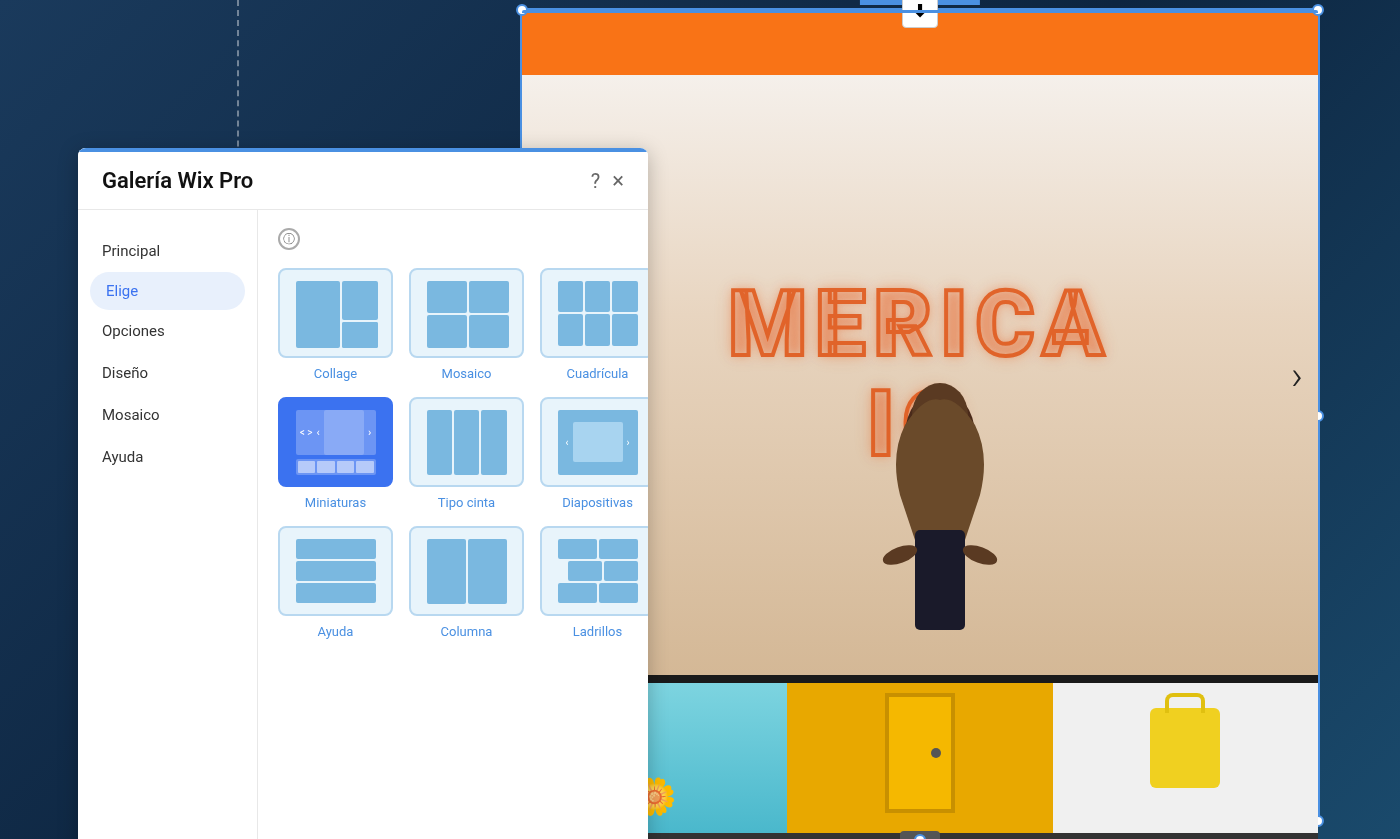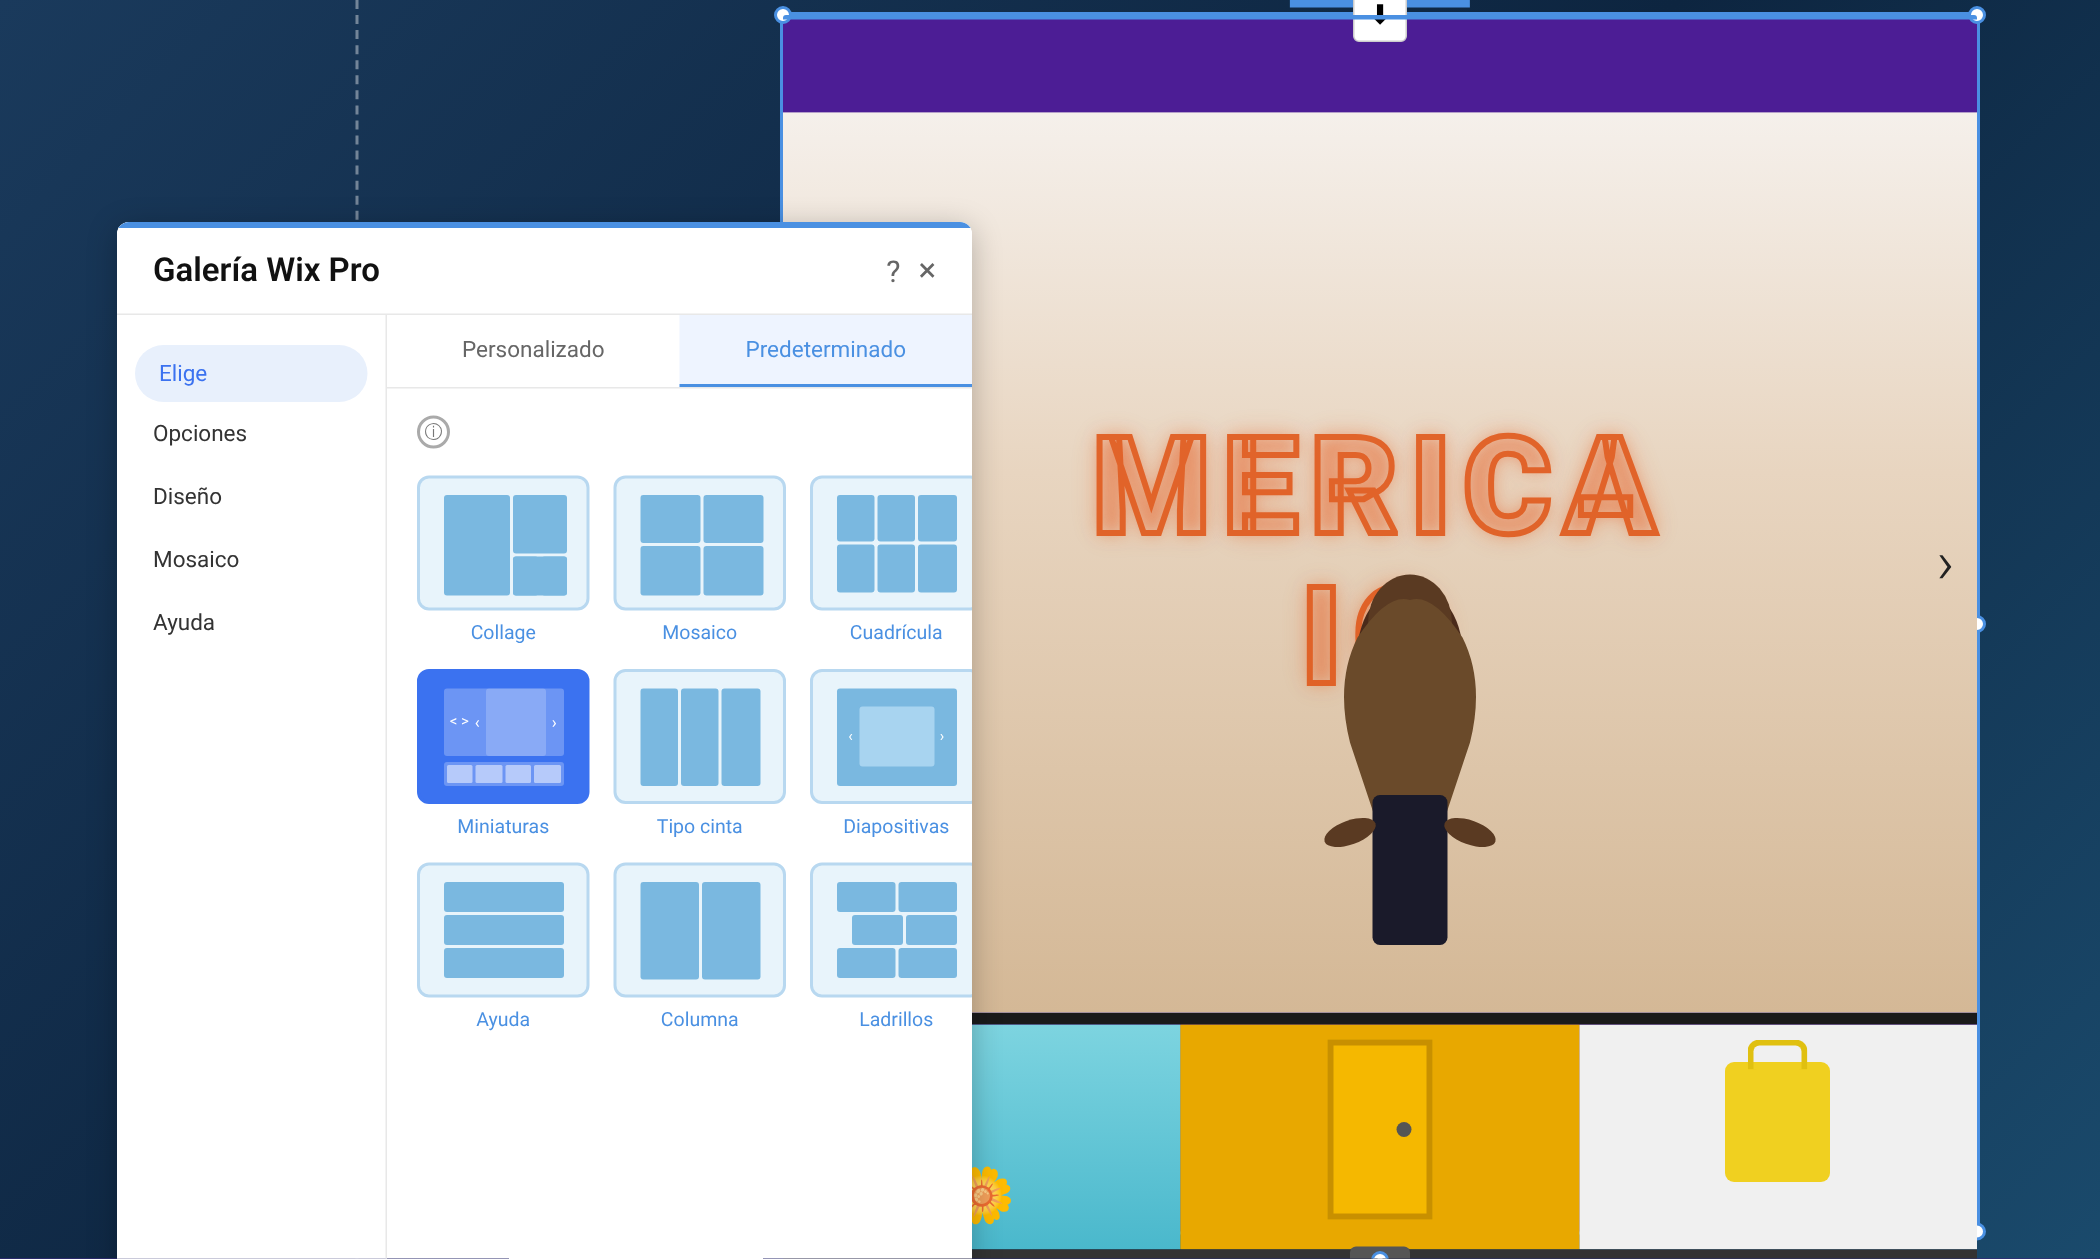--- a/index.html
+++ b/index.html
@@ -30,21 +30,21 @@
       border-left: 2px dashed rgba(255,255,255,0.4);
     }
 
     
     .gallery-widget {
       position: absolute;
       top: 8px;
       left: 520px;
       width: 800px;
       height: 815px;
-      background: #4c1d95;
+      background: #f97316;
       border: 2px solid #4a90e2;
       border-radius: 2px;
     }
 
     
     .gallery-title-bar {
       position: absolute;
       top: -28px;
       left: 50%;
       transform: translateX(-50%);
@@ -708,47 +708,42 @@
     <span class="panel-title">Galería Wix Pro</span>
     <div class="panel-header-icons">
       <span class="panel-header-icon">?</span>
       <span class="panel-header-icon" style="font-size:22px;">×</span>
     </div>
   </div>
 
   <div class="panel-body">
 
     <div class="panel-sidebar">
+      <div class="sidebar-item">
+        <span>Principal</span>
+      </div>
       <div class="sidebar-item active">
         <span>Elige</span>
       </div>
       <div class="sidebar-item">
         <span>Opciones</span>
       </div>
       <div class="sidebar-item">
         <span>Diseño</span>
       </div>
       <div class="sidebar-item">
         <span>Mosaico</span>
       </div>
       <div class="sidebar-item">
         <span>Ayuda</span>
       </div>
     </div>
 
     <div class="panel-content">
 
-      <div class="panel-tabs">
-        <div class="panel-tab">
-          <span>Personalizado</span>
-        </div>
-        <div class="panel-tab active">
-          <span>Predeterminado</span>
-        </div>
-      </div>
 
       <div class="panel-content-inner">
 
         <div style="display:flex; align-items:flex-start; justify-content:space-between; margin-bottom:18px;">
           <div class="info-icon">ⓘ</div>
         </div>
 
         <div class="style-grid">
 
           <div class="style-item">

